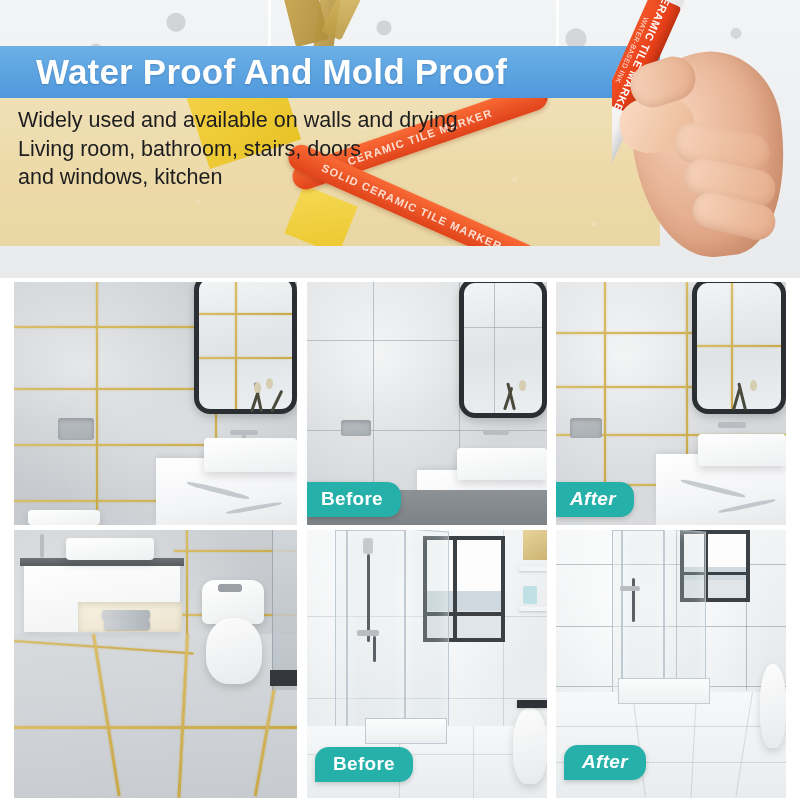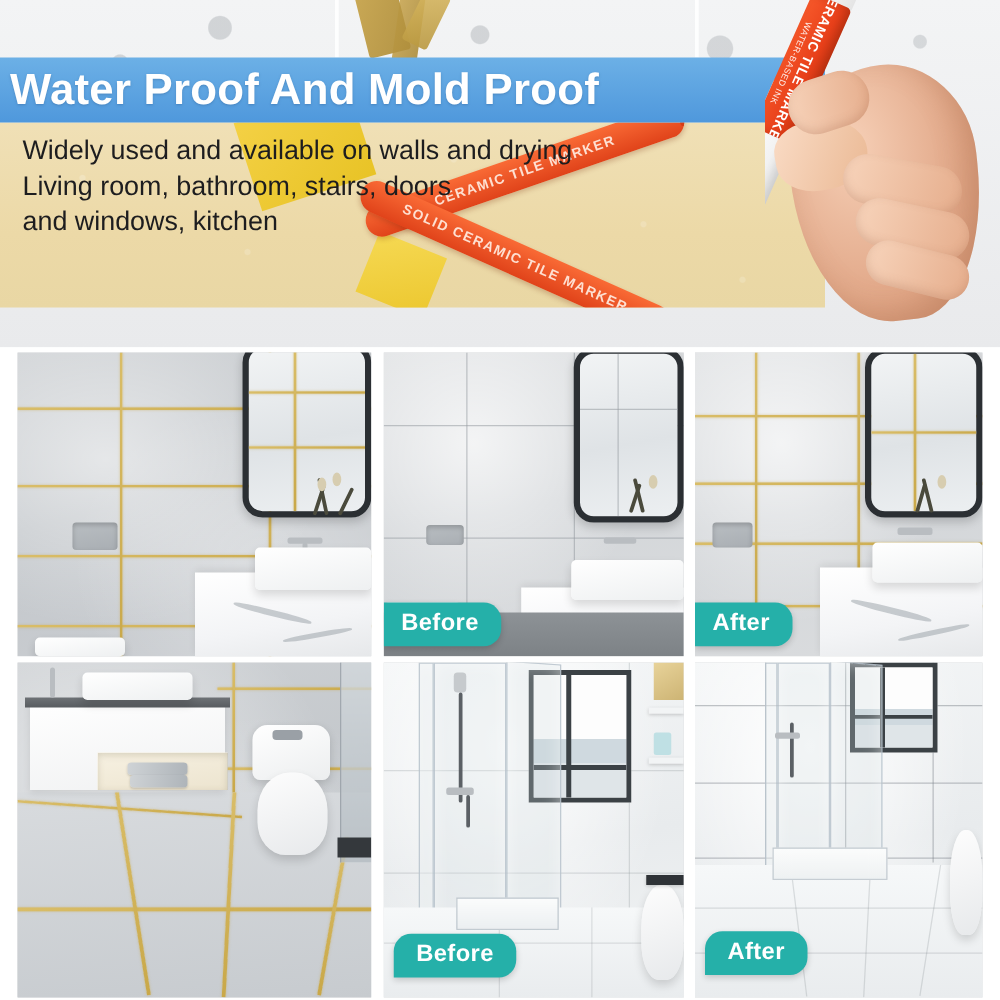--- a/index.html
+++ b/index.html
@@ -47,21 +47,21 @@
   }
 
   
   .banner {
     position:absolute; left:0; top:46px; width:660px; height:52px;
     background:linear-gradient(180deg,#6cb0e6,#4f98dc);
     display:flex; align-items:center;
   }
   .banner-title {
     font-size:35px; font-weight:bold; color:#ffffff; letter-spacing:.2px;
-    padding-left:8px; white-space:nowrap;
+    padding-left:36px; white-space:nowrap;
     text-shadow:0 1px 2px rgba(40,80,130,.35);
   }
 
   
   .tanband {
     position:absolute; left:0; top:98px; width:660px; height:148px;
     background:linear-gradient(180deg,#f0e0b6,#ecd9a7 60%,#e9d7a4);
     overflow:hidden;
   }
   .tan-speckle {
@@ -164,21 +164,21 @@
     box-shadow:0 0 0 2px #fff inset;
   }
 
   
   .grid { position:absolute; left:0; top:278px; width:800px; height:522px; background:#ffffff; }
   .panel { position:absolute; overflow:hidden; background:#d7d9db; }
   .r1 { top:4px; height:243px; }
   .r2 { top:252px; height:268px; }
   .c1 { left:14px; width:283px; }
   .c2 { left:307px; width:240px; }
-  .c3 { left:556px; width:230px; }
+  .c3 { left:556px; width:230px;font-style:italic; }
 
   
   .wall-gray { position:absolute; inset:0;
     background:
       radial-gradient(ellipse at 25% 35%, rgba(255,255,255,.55), transparent 60%),
       radial-gradient(ellipse at 70% 70%, rgba(255,255,255,.35), transparent 55%),
       linear-gradient(165deg,#cfd2d5,#c3c7cb 45%,#cbced2);
   }
   .wall-light { position:absolute; inset:0;
     background:

